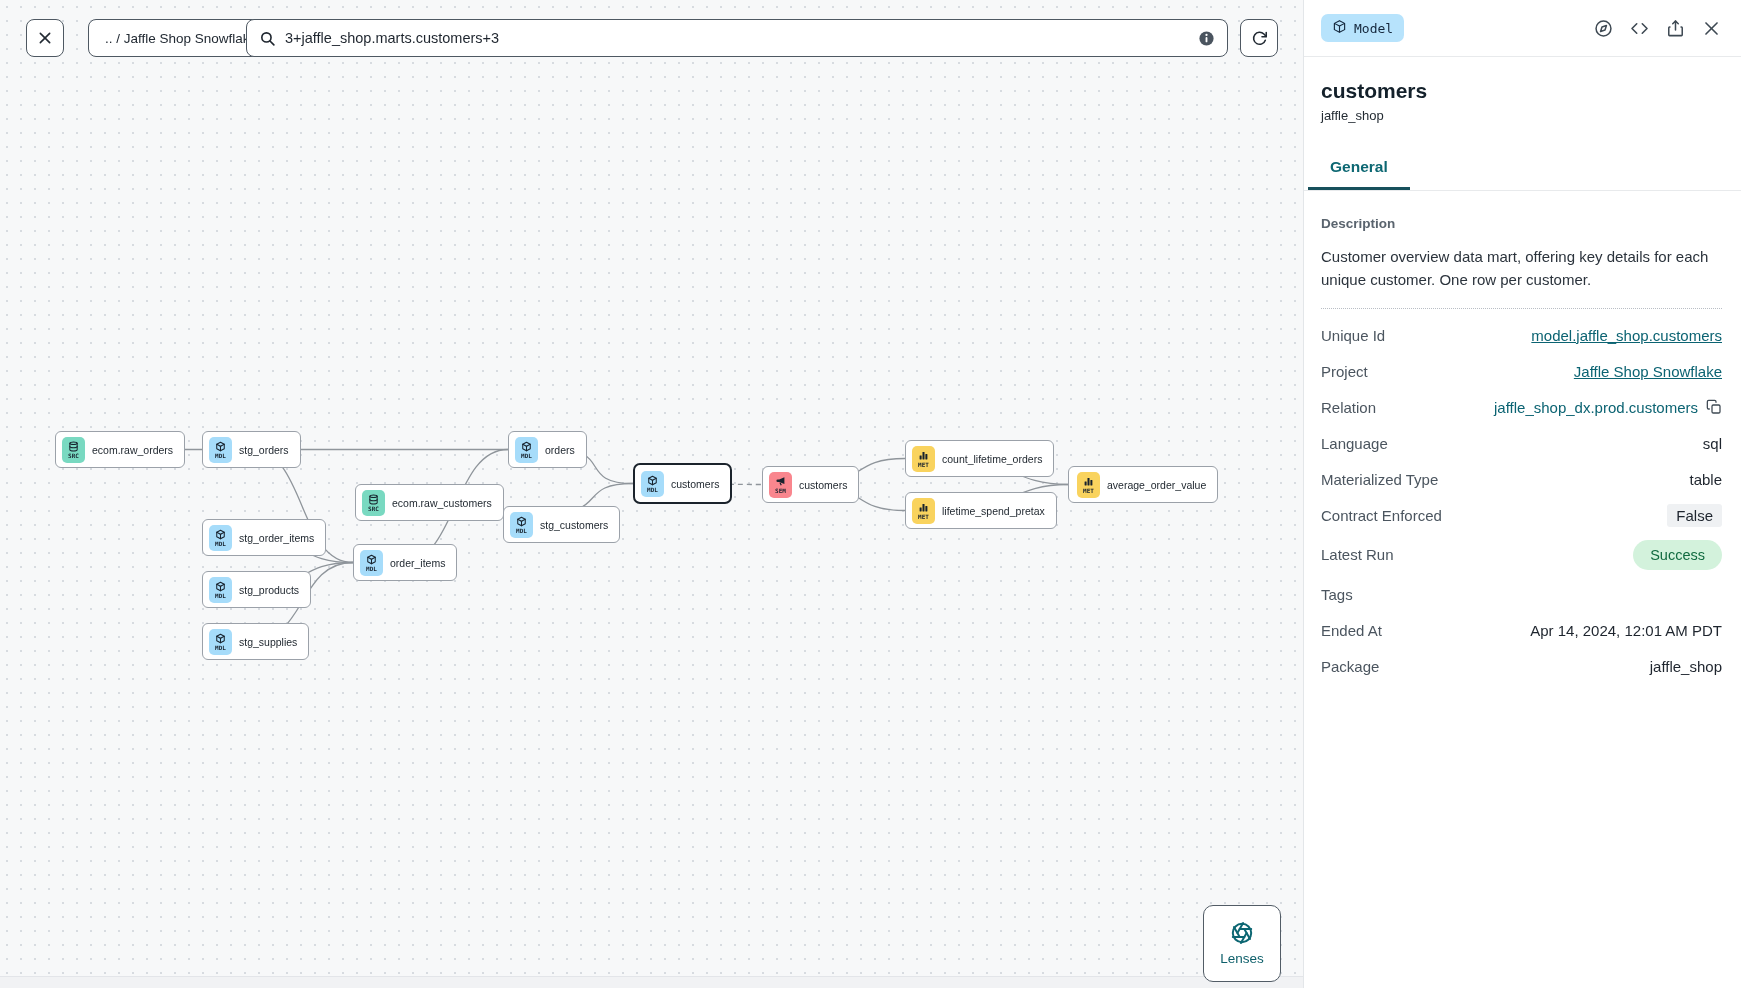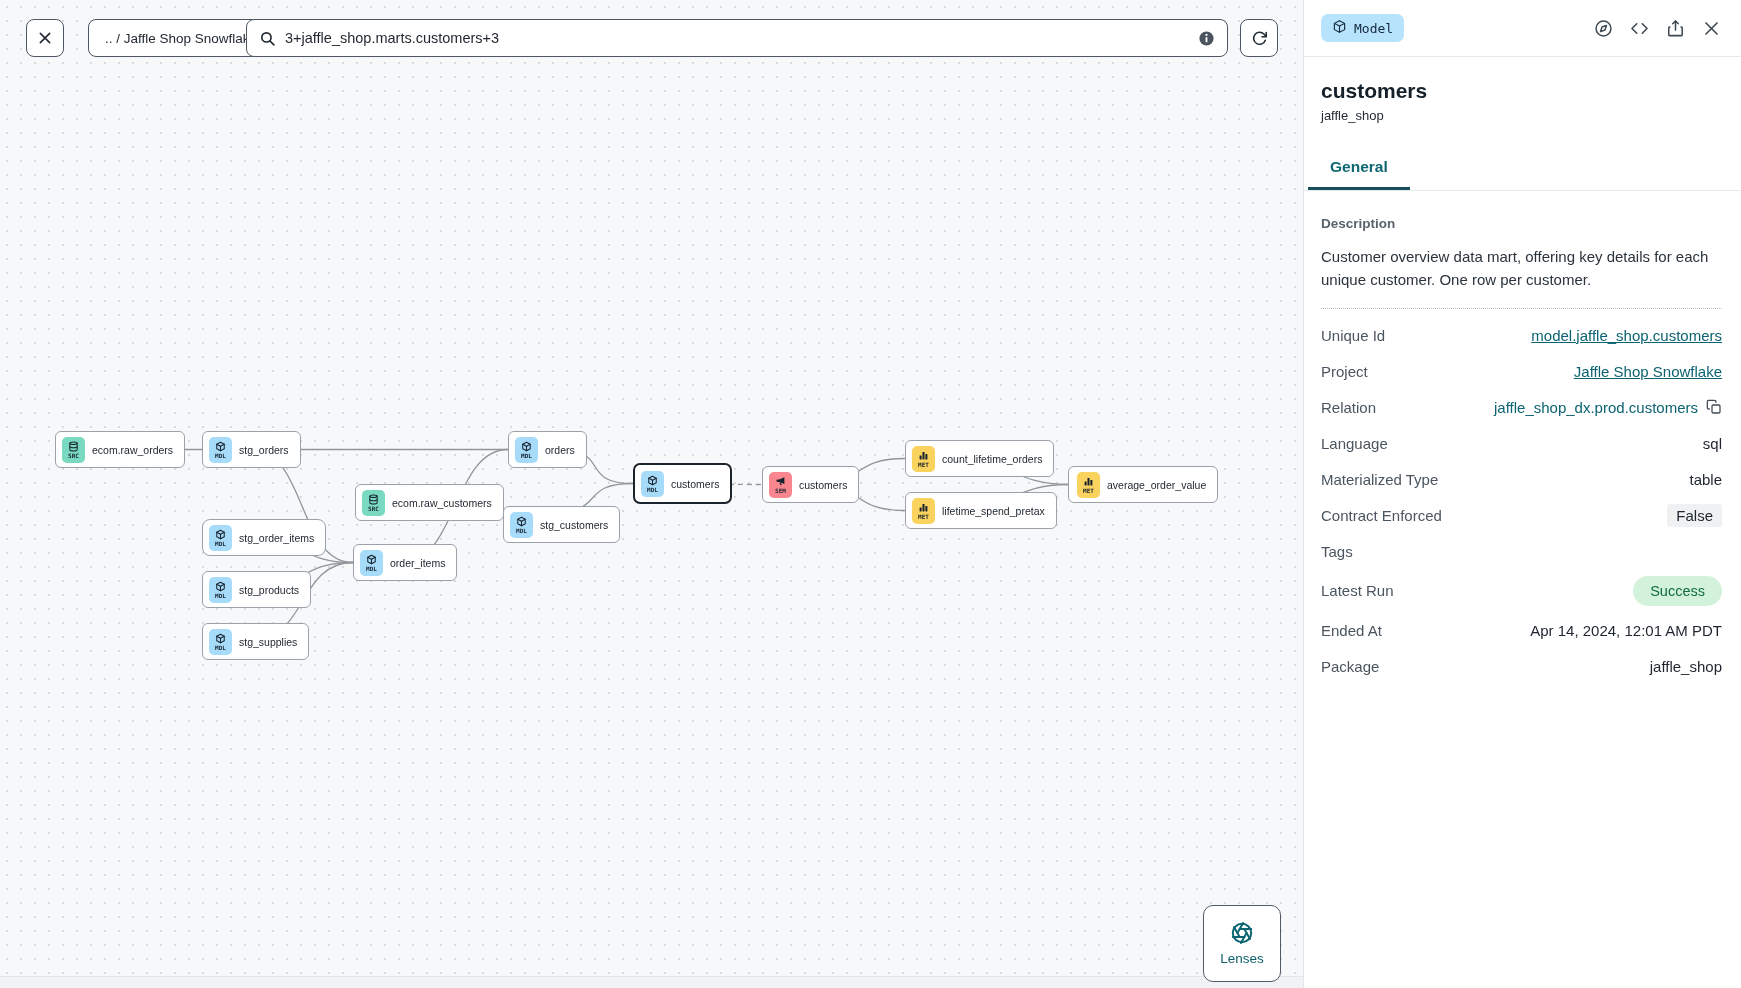--- a/index.html
+++ b/index.html
@@ -128,21 +128,21 @@
         <span class="node-badge t-source">
           <svg viewBox="0 0 24 24" stroke="currentColor" fill="none" stroke-linecap="round" stroke-linejoin="round" stroke-width="2.2">
             <ellipse cx="12" cy="5" rx="8" ry="2.7"></ellipse>
             <path d="M4 5v14c0 1.5 3.6 2.7 8 2.7s8-1.2 8-2.7V5"></path>
             <path d="M4 12c0 1.5 3.6 2.7 8 2.7s8-1.2 8-2.7"></path>
           </svg>
           <span class="bt">SRC</span>
         </span>
         <span class="node-label">ecom.raw_customers</span>
       </div>
-      <div class="node" style="left: 202px; top: 519px; border-radius: 8px;">
+      <div class="node" style="left: 202px; top: 519px;">
         <span class="node-badge t-model">
           <svg viewBox="0 0 24 24" stroke="currentColor" fill="none" stroke-linecap="round" stroke-linejoin="round" stroke-width="2.2">
             <path d="M12 2.7l8.2 4.3v10L12 21.3 3.8 17V7z"></path>
             <path d="M3.8 7L12 11.3 20.2 7"></path>
             <path d="M12 11.3V21.3"></path>
           </svg>
           <span class="bt">MDL</span>
         </span>
         <span class="node-label">stg_order_items</span>
       </div>
@@ -398,30 +398,30 @@
           <span class="field-value">
             <span>table</span>
           </span>
         </div>
         <div class="field-row">
           <span class="field-label">Contract Enforced</span>
           <span class="field-value">
             <span class="badge-gray">False</span>
           </span>
         </div>
+        <div class="field-row row-success">
+          <span class="field-label">Latest Run</span>
+          <span class="field-value">
+            <span class="badge-success">Success</span>
+          </span>
+        </div>
         <div class="field-row">
           <span class="field-label">Tags</span>
           <span class="field-value"></span>
         </div>
-        <div class="field-row row-success">
-          <span class="field-label">Latest Run</span>
-          <span class="field-value">
-            <span class="badge-success">Success</span>
-          </span>
-        </div>
         <div class="field-row">
           <span class="field-label">Ended At</span>
           <span class="field-value">
             <span>Apr 14, 2024, 12:01 AM PDT</span>
           </span>
         </div>
         <div class="field-row">
           <span class="field-label">Package</span>
           <span class="field-value">
             <span>jaffle_shop</span>

